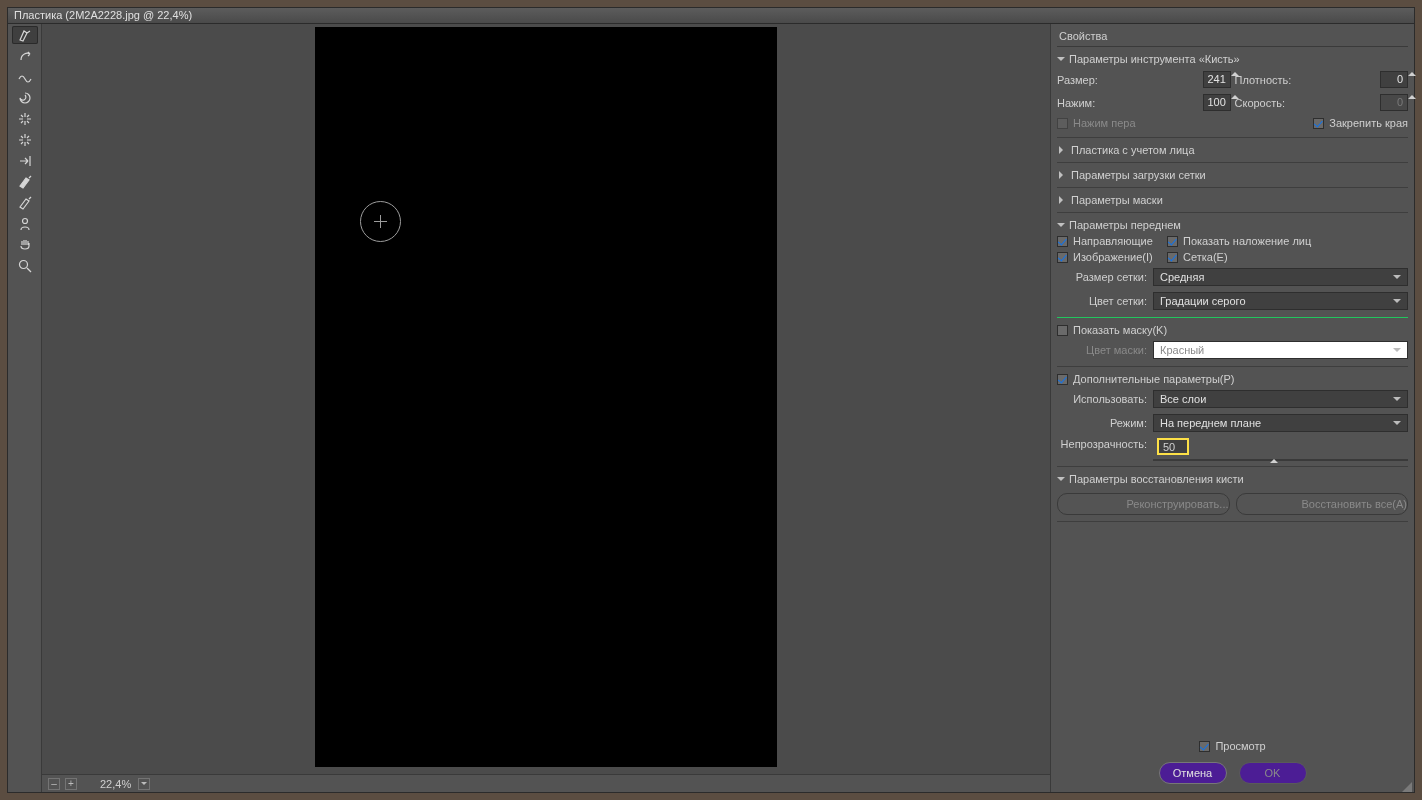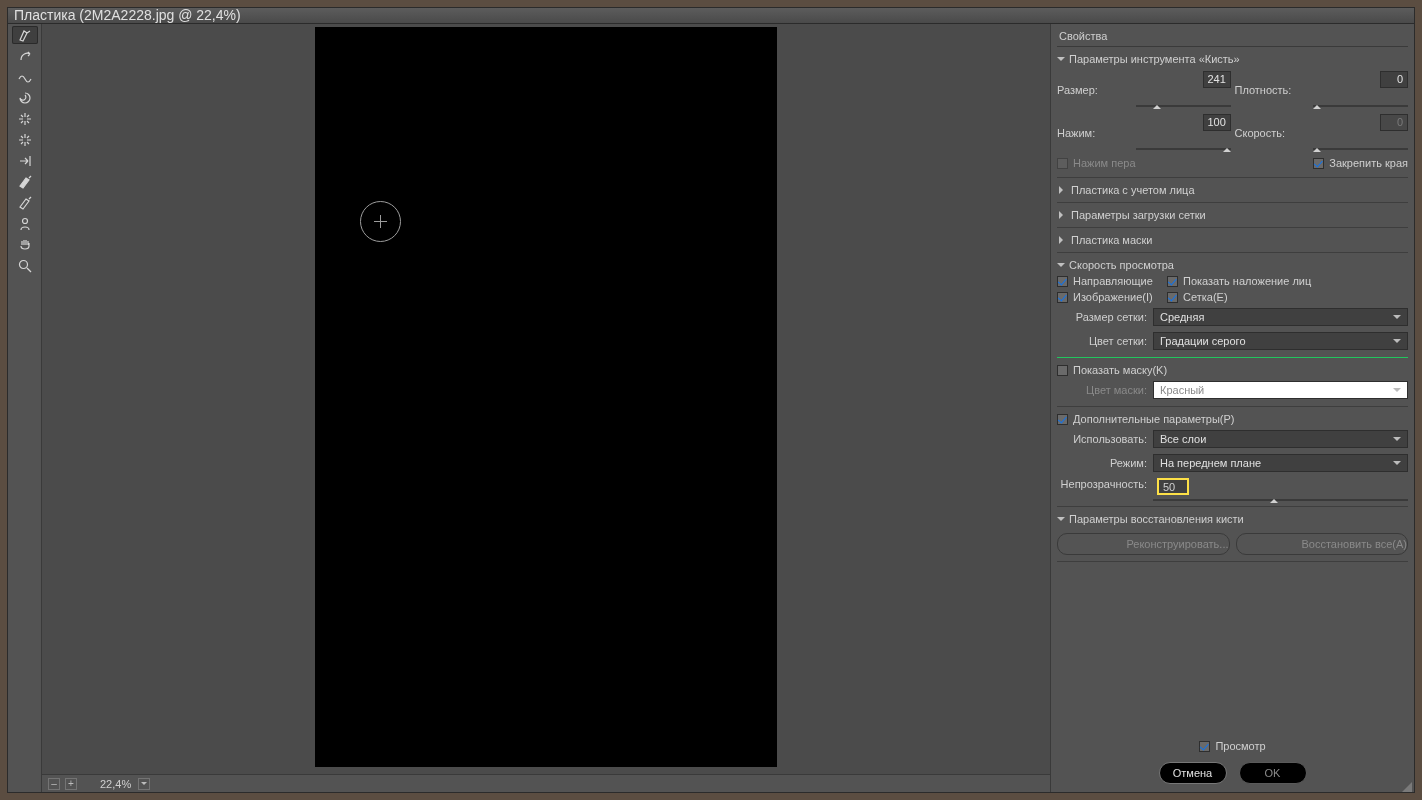--- a/index.html
+++ b/index.html
@@ -1,18 +1,18 @@
 <!DOCTYPE html>
 <html><head>
 <meta charset="utf-8">
 <style>
 *{box-sizing:border-box;margin:0;padding:0;font-family:"Segoe UI",Tahoma,sans-serif;font-size:11px;color:#d0d0d0;user-select:none}
 body{background:#5b4d41;width:1422px;height:800px;overflow:hidden;position:relative}
 .window{position:absolute;top:7px;left:7px;right:7px;bottom:7px;background:#535353;border:1px solid #2b2b2b;display:flex;flex-direction:column}
-.titlebar{height:16px;background:linear-gradient(#5c5c5c,#4a4a4a);border-bottom:1px solid #2b2b2b;padding:0 6px;line-height:15px;color:#e0e0e0;font-size:14px}
+.titlebar{height:16px;background:linear-gradient(#5c5c5c,#4a4a4a);border-bottom:1px solid #2b2b2b;padding:0 6px;line-height:15px;color:#e0e0e0;font-size:11px}
 .body{flex:1;display:flex;min-height:0}
 .toolcol{width:34px;background:#535353;border-right:1px solid #3a3a3a;padding-top:2px;display:flex;flex-direction:column;align-items:center;gap:3px}
 .tool{width:26px;height:18px;display:flex;align-items:center;justify-content:center;border-radius:2px}
 .tool.selected{background:#3f3f3f;box-shadow:inset 0 0 0 1px #2a2a2a}
 .tool svg{width:16px;height:16px;stroke:#d5d5d5;fill:none;stroke-width:1.2}
 .canvaswrap{flex:1;background:#4b4b4b;position:relative;display:flex;flex-direction:column}
 .canvasarea{flex:1;position:relative;display:flex;align-items:flex-start;justify-content:center;padding-top:3px}
 .canvas{width:462px;height:740px;background:#000;position:relative}
 .brushcursor{position:absolute;top:174px;left:45px;width:41px;height:41px;border:1px solid #9c9c9c;border-radius:50%;display:flex;align-items:center;justify-content:center}
 .brushcursor::before,.brushcursor::after{content:"";position:absolute;background:#9c9c9c}
@@ -25,21 +25,21 @@
 .zoomdrop::after{content:"";border:3px solid transparent;border-top-color:#bcbcbc;margin-top:2px}
 .panel{width:364px;background:#535353;border-left:1px solid #3a3a3a;display:flex;flex-direction:column;padding:0 6px 6px 6px}
 .panel-title{padding:6px 2px 4px;color:#cfcfcf;border-bottom:1px solid #3a3a3a}
 .section{border-bottom:1px solid #3e3e3e;padding:4px 0}
 .section-h{display:flex;align-items:center;gap:4px;padding:2px 0;cursor:default}
 .tri{width:0;height:0;border:4px solid transparent}
 .tri.open{border-top-color:#c0c0c0;margin-top:3px}
 .tri.closed{border-left-color:#c0c0c0;margin-left:2px}
 .rowgrid{display:grid;grid-template-columns:1fr 95px 1fr 95px;column-gap:4px;row-gap:6px;padding:4px 0 2px}
 .lab{padding-right:4px;color:#cfcfcf;align-self:center}
-.ctrl{display:flex;flex-direction:column;gap:16px}
+.ctrl{display:flex;gap:0}
 .numbox{width:28px;height:17px;background:#404040;border:1px solid #2e2e2e;text-align:right;padding:0 4px;line-height:15px;color:#e2e2e2;margin-left:auto}
 .numbox.dis{color:#7a7a7a;background:#484848}
 .slider{height:4px;position:relative}
 .slider .track{position:absolute;top:1px;left:0;right:0;height:2px;background:#3a3a3a}
 .slider .thumb{position:absolute;top:-3px;width:0;height:0;border:4px solid transparent;border-bottom-color:#d0d0d0}
 .ckrow{display:flex;align-items:center;gap:5px;padding:2px 0}
 .ck{width:11px;height:11px;background:#6a6a6a;border:1px solid #2e2e2e;display:flex;align-items:center;justify-content:center}
 .ck.checked::after{content:"";width:7px;height:4px;border:1.6px solid #1473e6;border-top:none;border-right:none;transform:rotate(-48deg) translate(0,-1px)}
 .ck.dis{opacity:.45}
 .checks2{display:grid;grid-template-columns:110px 1fr;row-gap:4px;padding:2px 0}
@@ -52,21 +52,21 @@
 .sel::after{content:"";position:absolute;right:6px;top:6px;border:4px solid transparent;border-top-color:#bcbcbc}
 .opacityrow{display:flex;align-items:flex-start;gap:6px;padding:3px 0}
 .opacityrow .flab{width:90px;text-align:right}
 .opslider{flex:0 0 80px}
 .opbox{width:32px;height:17px;background:#404040;border:2px solid #fde047;text-align:left;padding:0 4px;line-height:15px;margin-left:4px}
 .btnrow{display:flex;gap:6px;padding:6px 0 2px}
 .bigbtn{flex:1;height:22px;background:#545454;border:1px solid #3a3a3a;border-radius:10px;text-align:right;line-height:20px;color:#8a8a8a}
 .spacer{flex:1}
 .previewrow{display:flex;justify-content:center;padding:4px 0}
 .actionrow{display:flex;justify-content:center;gap:12px;padding:4px 0 2px}
-.actbtn{width:68px;height:22px;border:1px solid #777;border-radius:11px;text-align:center;line-height:20px;color:#e0e0e0;background:#000000}
+.actbtn{width:68px;height:22px;border:1px solid #777;border-radius:11px;text-align:center;line-height:20px;color:#e0e0e0;background:#4c1d95}
 .actbtn.dis{color:#8a8a8a;border-color:#5a5a5a}
 .resize{position:absolute;right:2px;bottom:0;width:10px;height:10px}
 .resize::before{content:"";position:absolute;right:0;bottom:0;width:0;height:0;border:5px solid transparent;border-right-color:#7a7a7a;border-bottom-color:#7a7a7a}
 </style>
 </head>
 <body>
 
 <div class="window">
   <div class="titlebar">Пластика (2M2A2228.jpg @ 22,4%)</div>
   <div class="body">
@@ -214,28 +214,28 @@
         </div>
       <div class="section">
           <div class="section-h">
             <div class="tri closed"></div>
             <span>Параметры загрузки сетки</span>
           </div>
         </div>
       <div class="section">
           <div class="section-h">
             <div class="tri closed"></div>
-            <span>Пластика маски</span>
+            <span>Параметры маски</span>
           </div>
         </div>
 
       <div class="section">
         <div class="section-h">
             <div class="tri open"></div>
-            <span>Скорость просмотра</span>
+            <span>Параметры переднем</span>
           </div>
         <div class="checks2">
           <div class="ckrow">
               <div class="ck checked"></div>
               <span>Направляющие</span>
             </div>
           <div class="ckrow">
               <div class="ck checked"></div>
               <span>Показать наложение лиц</span>
             </div>

